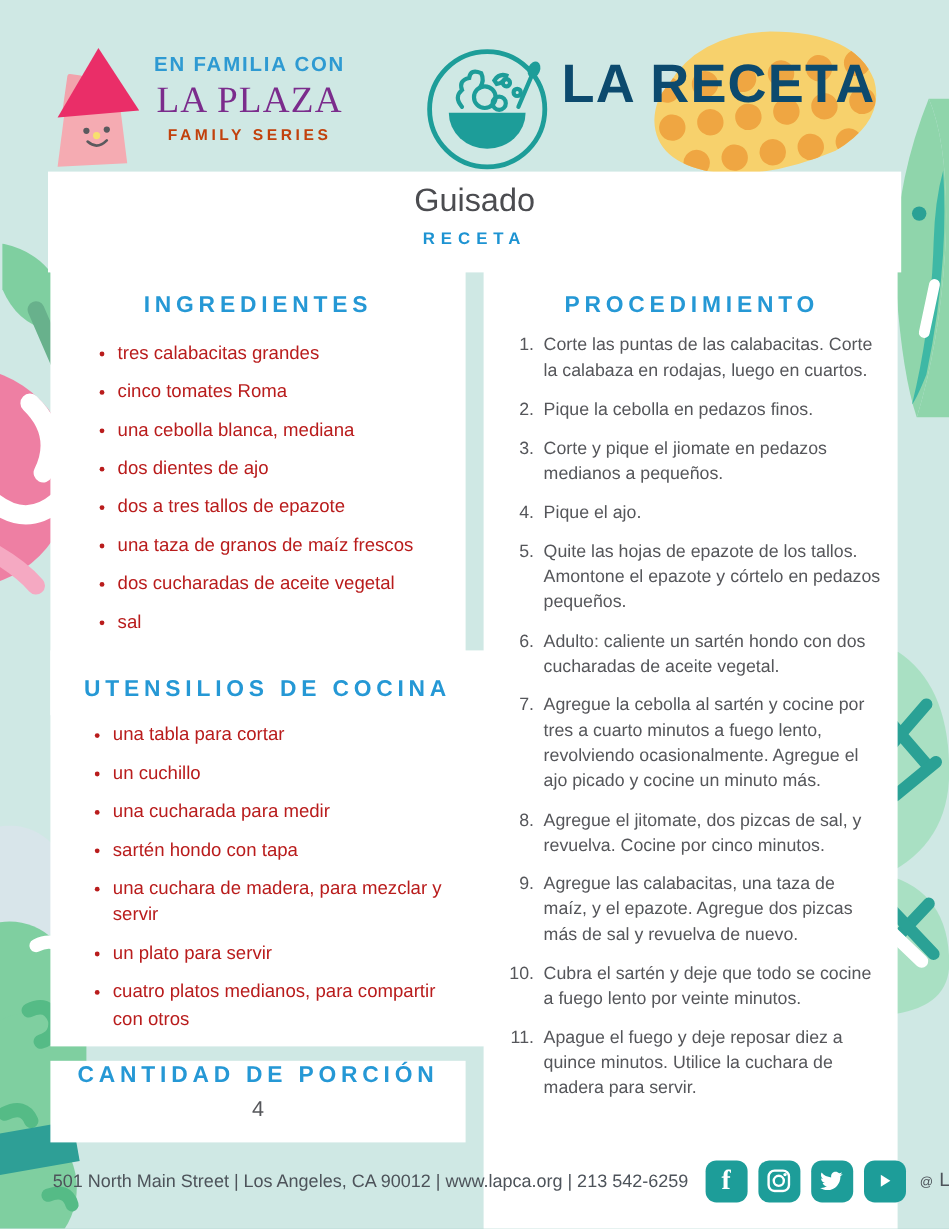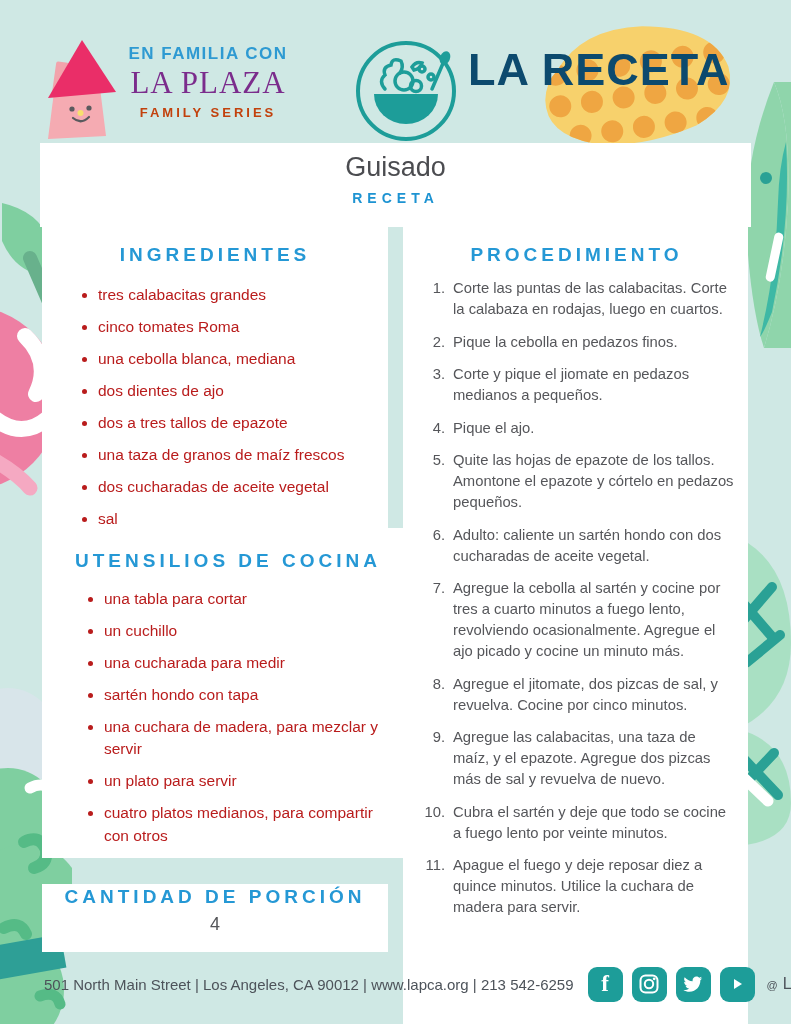--- a/index.html
+++ b/index.html
@@ -24,21 +24,21 @@
     color:#0c4a6e; font-weight:bold; font-size:45px; letter-spacing:1px; white-space:nowrap;
   }
 
   
   .panel { position:absolute; background:#ffffff; }
   #title-bar { left:40px; top:143px; width:711px; height:84px; text-align:center; }
   #recipe-name { font-size:27px; color:#4b4c50; padding-top:9px; font-weight:400; }
   #recipe-label { font-size:14px; color:#1d93d2; font-weight:bold; letter-spacing:5px; margin-top:7px; }
 
   #ingredients-box { left:42px; top:222px; width:346px; height:374px; padding:22px 18px 0 18px; }
-  #utensils-box    { left:42px; top:528px; width:362px; height:330px; padding:22px 14px 0 24px; }
+  #utensils-box    { left:42px; top:542px; width:362px; height:330px; padding:22px 14px 0 14px; }
   #portion-box     { left:42px; top:884px; width:346px; height:68px;  padding-top:2px; text-align:center; }
   #procedure-box   { left:403px; top:222px; width:345px; height:954px; padding:22px 14px 0 16px; }
 
   .section-heading {
     color:#2598d5; font-weight:bold; font-size:19px; letter-spacing:4px;
     text-align:center; white-space:nowrap;
   }
   .bullet-list { list-style:disc; margin:18px 0 0 38px; font-size:15.5px; line-height:1.45; color:#b91c1c; }
   .bullet-list li { margin-bottom:9.5px; }
   #utensils-box .bullet-list { margin-top:16px; }

